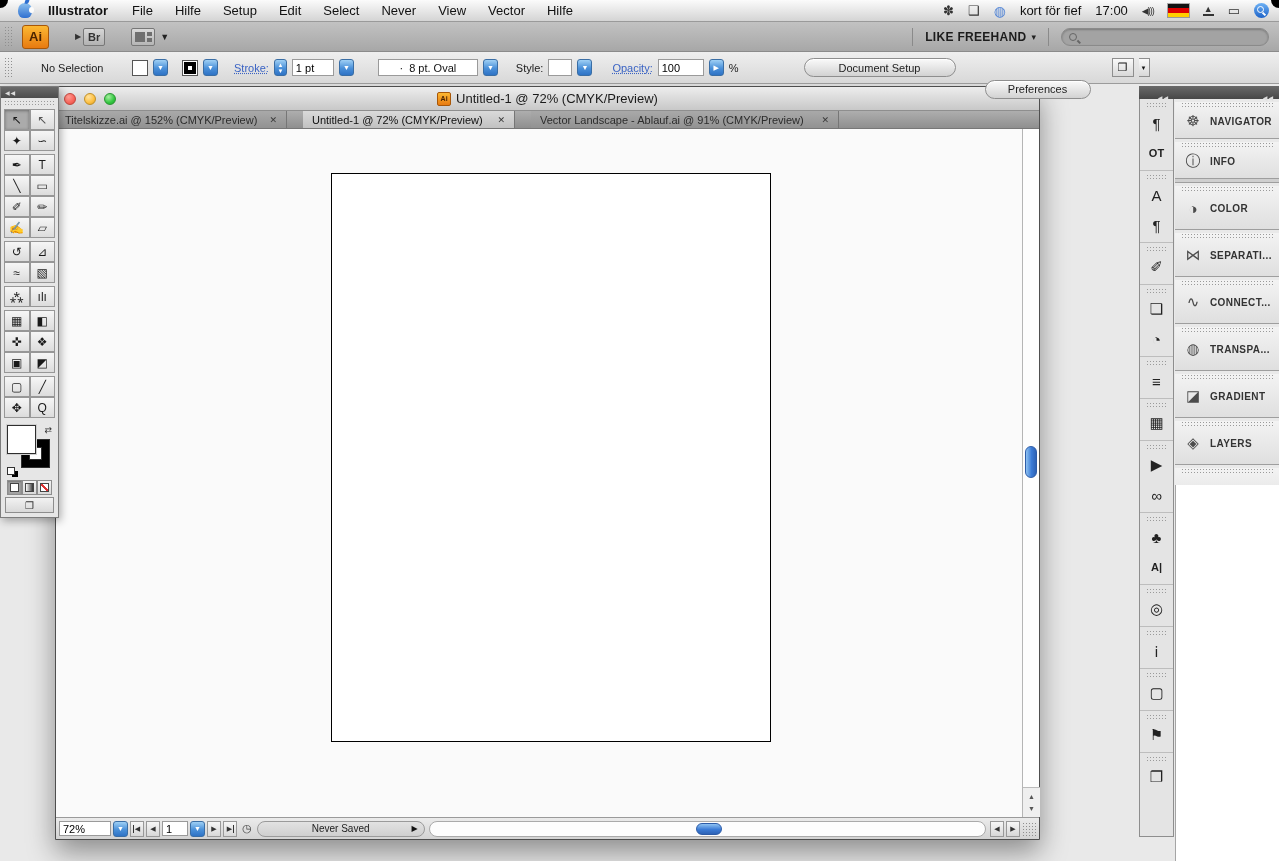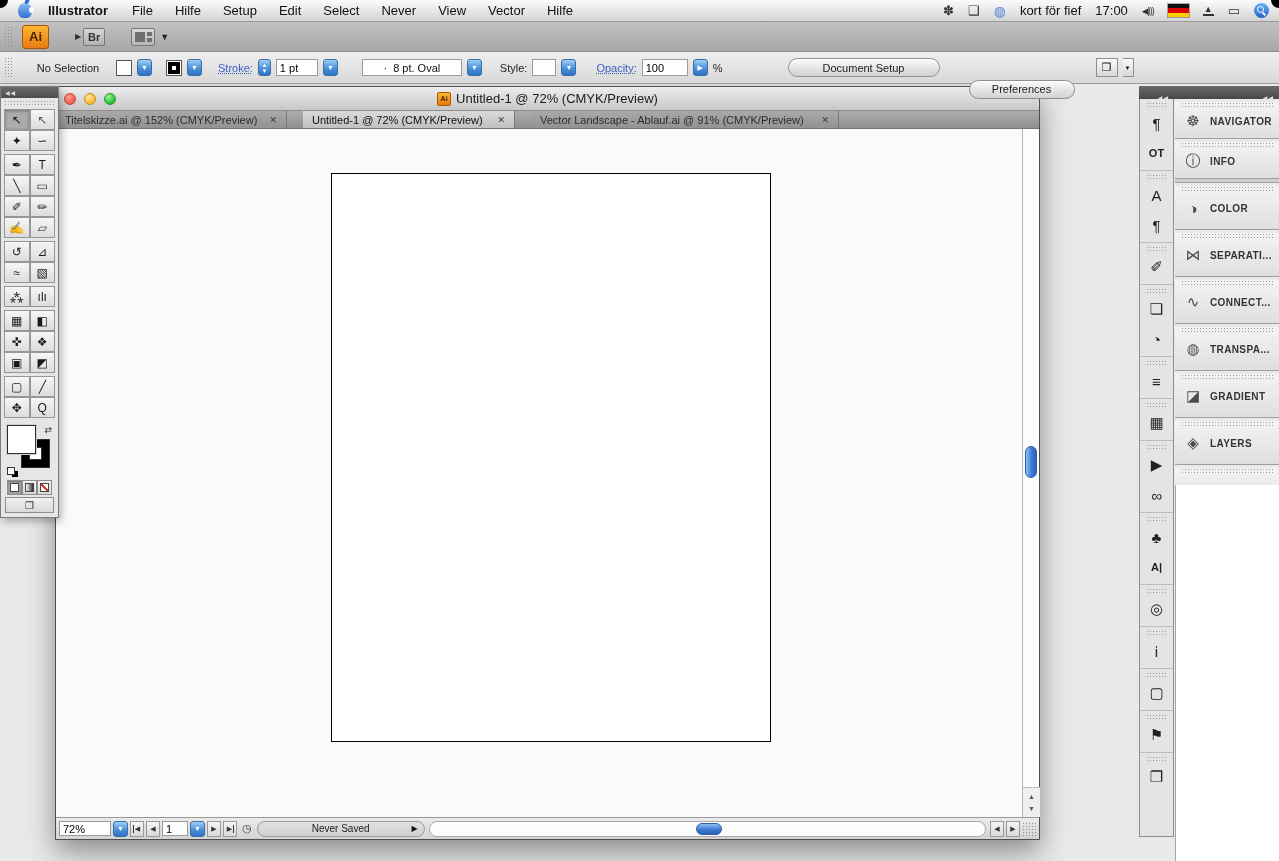--- a/index.html
+++ b/index.html
@@ -60,21 +60,21 @@
     border:1px solid #8a8a8a; box-shadow:inset 0 1px 2px rgba(0,0,0,.25); display:flex; align-items:center; padding:0 7px; }
   .mag { width:8px; height:8px; border:1.5px solid #666; border-radius:50%; position:relative; }
   .mag::after { content:""; position:absolute; left:7px; top:7px; width:4px; height:1.5px; background:#666; transform:rotate(45deg); }
 
   
   .controlbar { position:absolute; left:0; top:52px; width:1279px; height:32px;
     background:linear-gradient(#efefef,#d8d8d8); border-bottom:1px solid #9b9b9b;
     display:flex; align-items:center; gap:5px; padding:0 8px 0 4px; font-size:11px; z-index:55; }
   .cb-label { color:#222; }
   .cb-link { color:#3a63c4; text-decoration:underline dotted; }
-  .no-sel { width:86px; margin-left:8px;text-align:center; }
+  .no-sel { width:86px; margin-left:24px; }
   .swatch-fill { width:16px; height:16px; background:#fff; border:1px solid #555; box-shadow:inset 0 0 0 1px #fff; }
   .swatch-stroke { width:16px; height:16px; background:#fff; border:1px solid #555; position:relative; }
   .swatch-stroke::before { content:""; position:absolute; inset:1px; border:4px solid #000; }
   .bluebtn { width:15px; height:17px; border:1px solid #3a6ea5; border-radius:3px;
     background:linear-gradient(#9fd0f5,#4a90d9 55%,#2f73c5); color:#fff; font-size:7px;
     display:flex; align-items:center; justify-content:center; }
   .stepper { width:13px; height:17px; border:1px solid #3a6ea5; border-radius:3px;
     background:linear-gradient(#9fd0f5,#4a90d9 55%,#2f73c5); color:#fff; font-size:6px;
     display:flex; flex-direction:column; align-items:center; justify-content:center; line-height:6px; }
   .field { height:17px; border:1px solid #9a9a9a; background:#fff; font-size:11px;
@@ -238,20 +238,29 @@
   <div class="appbar">
     <div class="grip-v"></div>
     <div class="ai-chip">Ai</div>
     <div class="br-wrap">
       <span class="br-caret">▶</span>
       <span class="br-chip">Br</span>
     </div>
     <div style="display:flex;align-items:center;">
       <span class="ws-icon"></span>
       <span class="caret">▼</span>
+    </div>
+    <div class="ab-right">
+      <div class="vdiv"></div>
+      <span class="ws-label">LIKE FREEHAND</span>
+      <span class="caret">▾</span>
+      <div class="vdiv"></div>
+      <div class="searchbox">
+        <span class="mag"></span>
+      </div>
     </div>
   </div>
 
   <div class="controlbar">
     <div class="grip-v"></div>
     <span class="cb-label no-sel">No Selection</span>
     <span class="swatch-fill"></span>
     <span class="bluebtn">▼</span>
     <span style="width:4px;"></span>
     <span class="swatch-stroke"></span>

